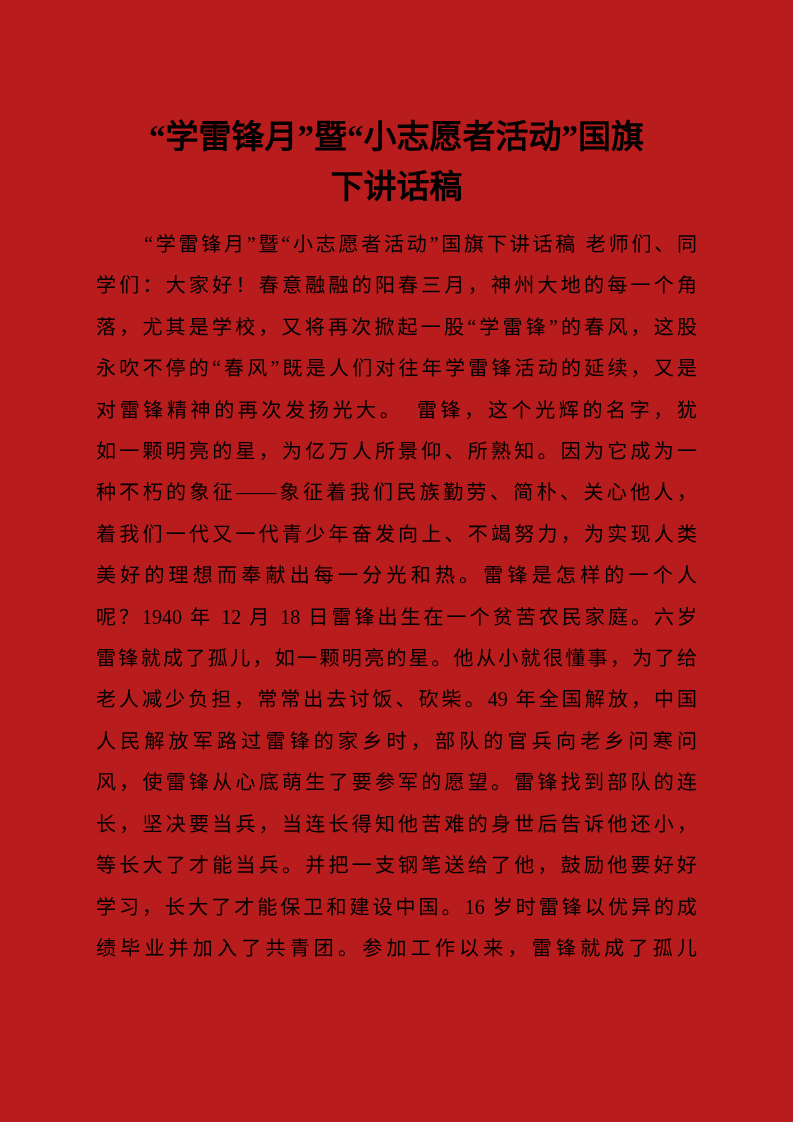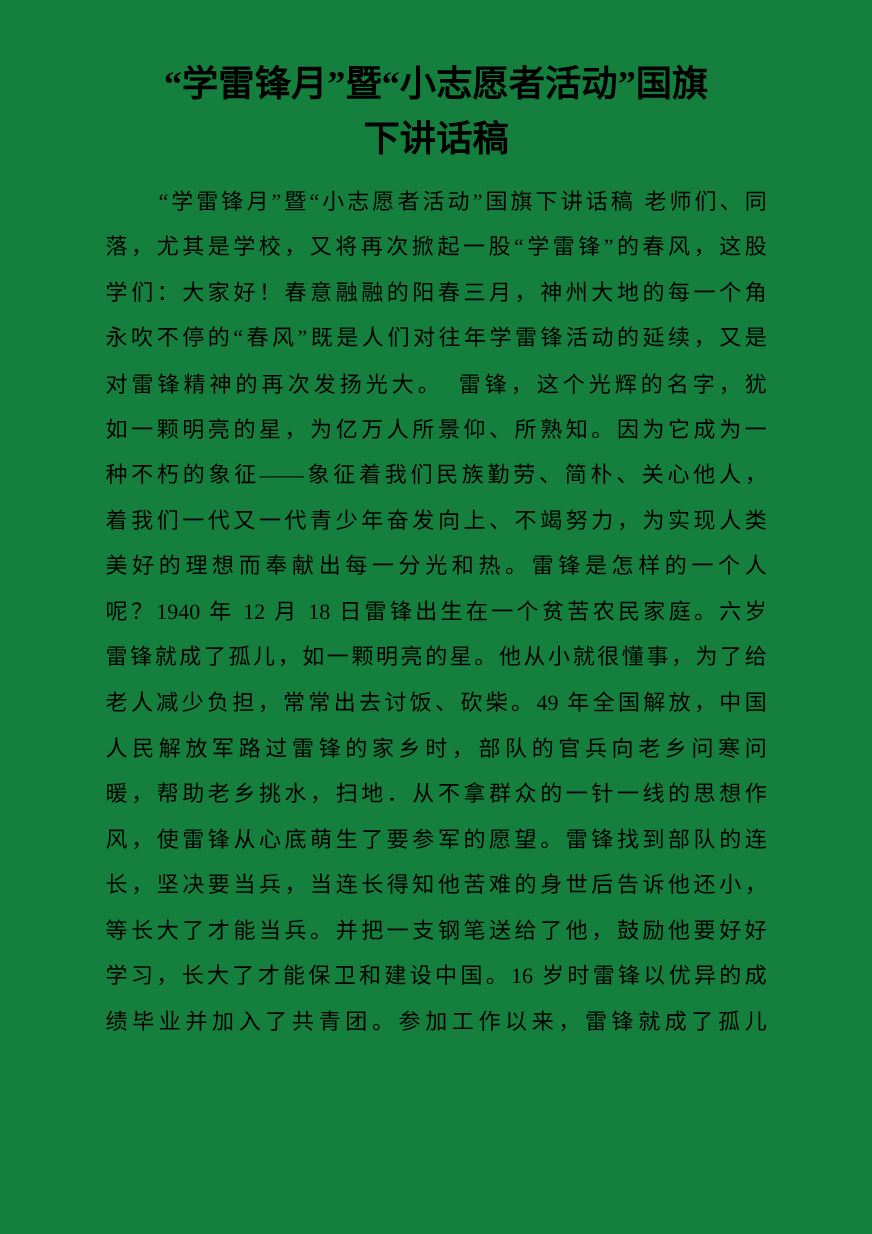--- a/index.html
+++ b/index.html
@@ -4,23 +4,23 @@
 <style>
   html, body {
     margin: 0;
     padding: 0;
     background: #ffffff;
   }
   .page {
     position: relative;
     width: 793px;
     height: 1122px;
-    background: #15803d;
+    background: #b91c1c;
     box-sizing: border-box;
-    padding: 52px 96px 0 96px;
+    padding: 112px 96px 0 96px;
     overflow: hidden;
     color: #000000;
   }
   .doc-title {
     margin: 0;
     font-family: "Liberation Serif", "DejaVu Serif", serif;
     font-weight: bold;
     font-size: 33px;
     line-height: 50px;
     text-align: center;
@@ -50,32 +50,31 @@
 </head>
 <body>
 
 <div class="page">
   <h1 class="doc-title">
     <span class="title-line">“学雷锋月”暨“小志愿者活动”国旗</span>
     <span class="title-line">下讲话稿</span>
   </h1>
   <div class="doc-body">
     <p class="body-line first">“学雷锋月”暨“小志愿者活动”国旗下讲话稿 老师们、同</p>
+    <p class="body-line">学们：大家好！春意融融的阳春三月，神州大地的每一个角</p>
     <p class="body-line">落，尤其是学校，又将再次掀起一股“学雷锋”的春风，这股</p>
-    <p class="body-line">学们：大家好！春意融融的阳春三月，神州大地的每一个角</p>
     <p class="body-line">永吹不停的“春风”既是人们对往年学雷锋活动的延续，又是</p>
     <p class="body-line">对雷锋精神的再次发扬光大。　雷锋，这个光辉的名字，犹</p>
     <p class="body-line">如一颗明亮的星，为亿万人所景仰、所熟知。因为它成为一</p>
     <p class="body-line">种不朽的象征——象征着我们民族勤劳、简朴、关心他人，</p>
     <p class="body-line">着我们一代又一代青少年奋发向上、不竭努力，为实现人类</p>
     <p class="body-line">美好的理想而奉献出每一分光和热。雷锋是怎样的一个人</p>
     <p class="body-line">呢？1940 年 12 月 18 日雷锋出生在一个贫苦农民家庭。六岁</p>
     <p class="body-line">雷锋就成了孤儿，如一颗明亮的星。他从小就很懂事，为了给</p>
     <p class="body-line">老人减少负担，常常出去讨饭、砍柴。49 年全国解放，中国</p>
     <p class="body-line">人民解放军路过雷锋的家乡时，部队的官兵向老乡问寒问</p>
-    <p class="body-line">暖，帮助老乡挑水，扫地．从不拿群众的一针一线的思想作</p>
     <p class="body-line">风，使雷锋从心底萌生了要参军的愿望。雷锋找到部队的连</p>
     <p class="body-line">长，坚决要当兵，当连长得知他苦难的身世后告诉他还小，</p>
     <p class="body-line">等长大了才能当兵。并把一支钢笔送给了他，鼓励他要好好</p>
     <p class="body-line">学习，长大了才能保卫和建设中国。16 岁时雷锋以优异的成</p>
     <p class="body-line">绩毕业并加入了共青团。参加工作以来，雷锋就成了孤儿</p>
   </div>
 </div>
 
 </body></html>

